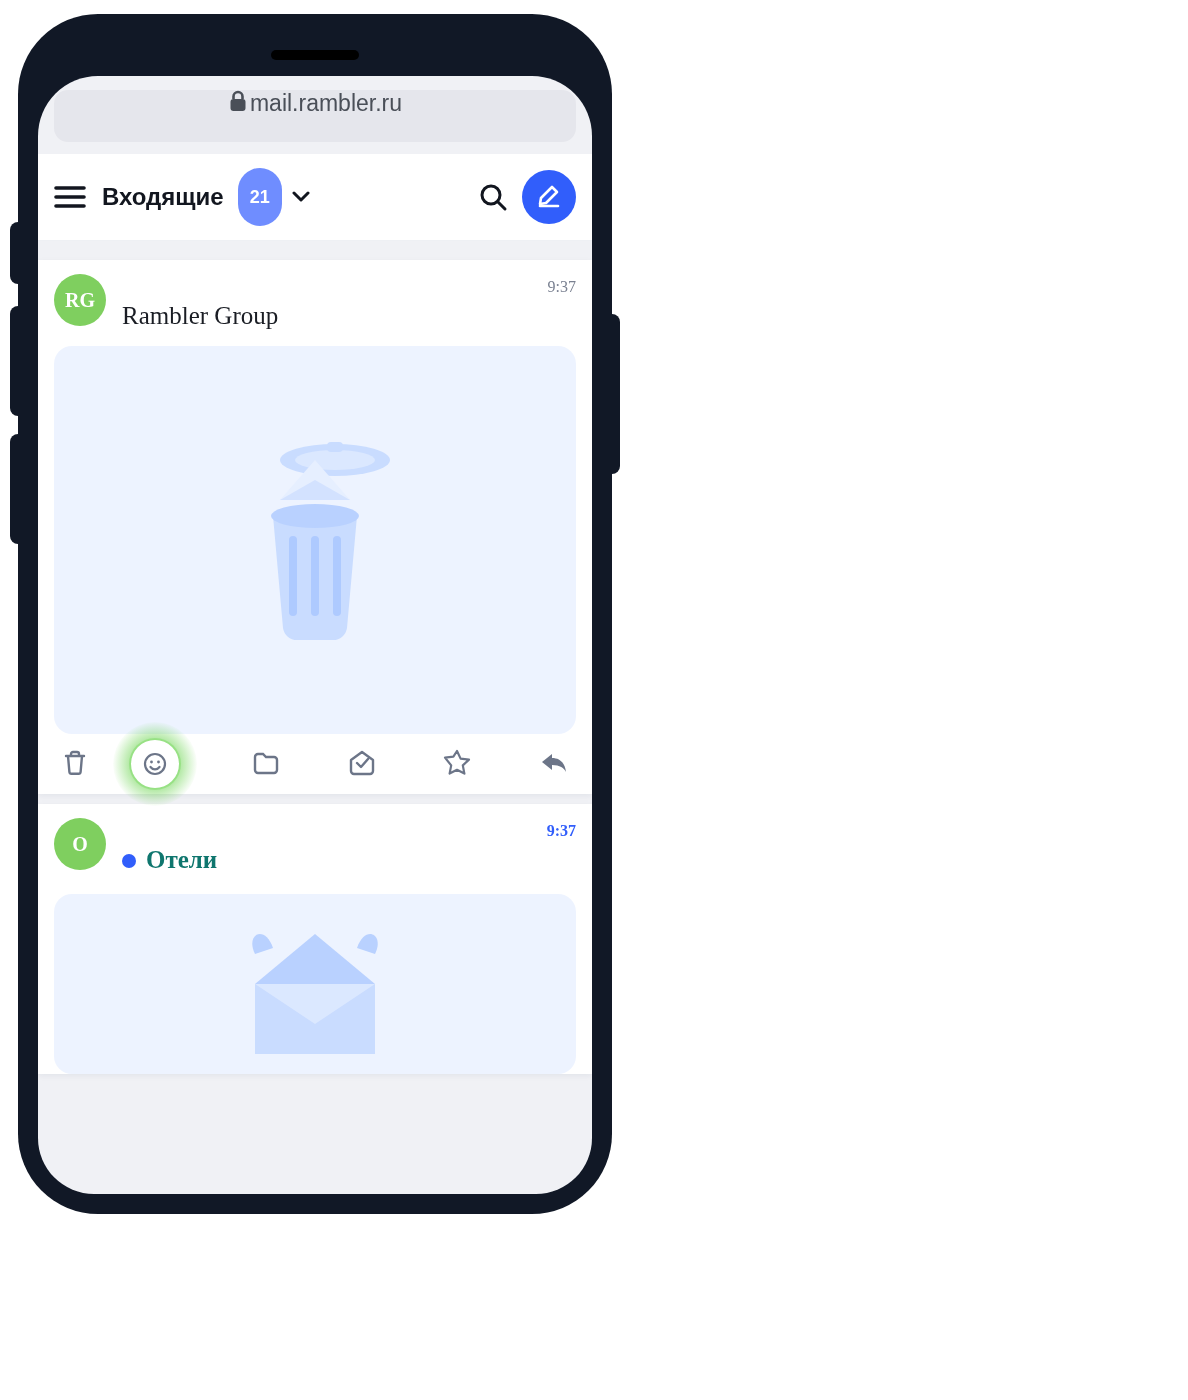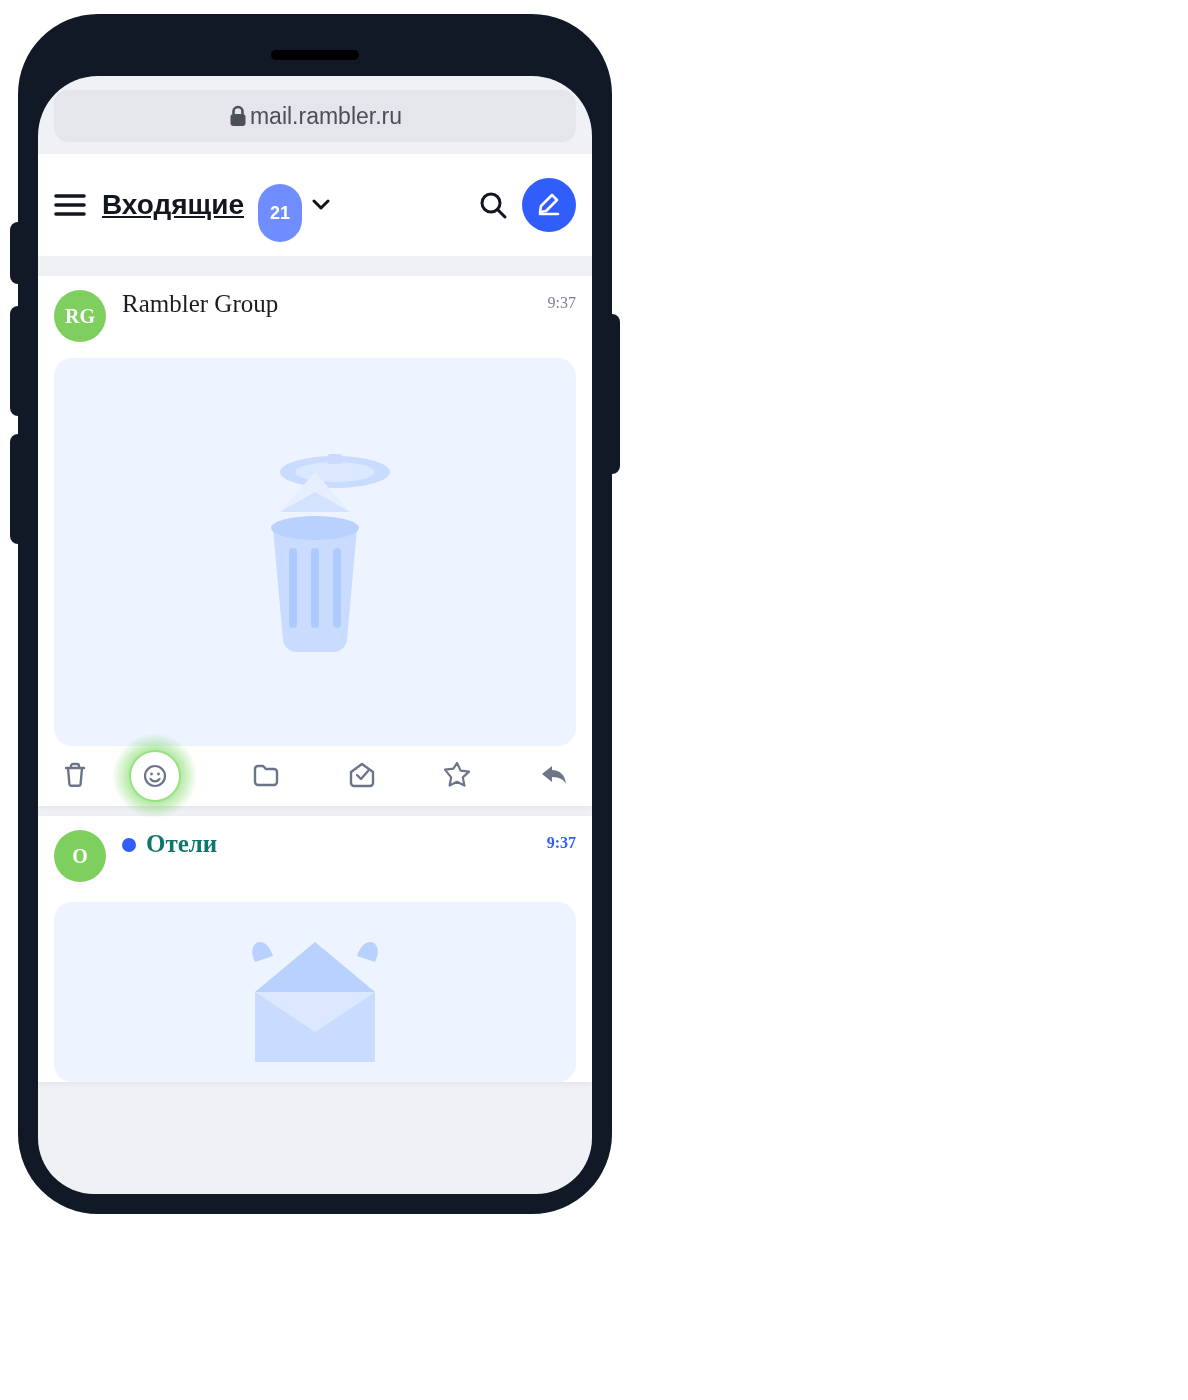--- a/index.html
+++ b/index.html
@@ -23,34 +23,34 @@
 
   .screen {
     position: absolute; left: 20px; right: 20px; top: 62px; bottom: 20px;
     background: #f0f1f5; border-radius: 60px 60px 56px 56px; overflow: hidden;
   }
 
   
   .urlbar-wrap { padding: 14px 16px 12px; }
   .urlbar {
     height: 52px; background: #e5e6ec; border-radius: 14px;
-    display: flex; align-items: center; justify-content: center; gap: 2px;
+    display: flex; align-items: flex-start; justify-content: center; gap: 2px;
     color: #4a4f58; font-size: 23px; font-weight: 500;
   }
 
   
   .header {
     background: #ffffff; display: flex; align-items: center; gap: 14px;
     padding: 14px 16px 14px 16px; border-bottom: 1px solid #eef0f4;
   }
   .hamburger { width: 34px; }
-  .folder-title { font-size: 28px; font-weight: 800; color: #12161f; text-decoration: underline; }
+  .folder-title { font-size: 24px; font-weight: 800; color: #12161f; }
   .badge {
     background: #6f8dff; color: #fff; font-size: 18px; font-weight: 600;
-    border-radius: 999px; padding: 20px 12px; line-height: 1; margin-top: 16px;
+    border-radius: 999px; padding: 20px 12px; line-height: 1;
   }
   .chev { width: 22px; margin-left: -4px; }
   .hspacer { flex: 1; }
   .compose {
     width: 54px; height: 54px; border-radius: 50%; background: #315efb;
     display: flex; align-items: center; justify-content: center;
   }
 
   
   .list { padding: 19px 0 0; font-family: Liberation Serif, serif; }
@@ -61,21 +61,21 @@
   .avatar { width: 52px; height: 52px; border-radius: 50%; display: flex; align-items: center; justify-content: center; color: #fff; font-weight: 700; font-size: 20px; flex-shrink: 0; }
   .avatar.green { background: #7fcf5f; }
   .sender-row { display: flex; align-items: baseline; gap: 10px; }
   .dot-unread { width: 14px; height: 14px; background: #315efb; border-radius: 50%; display: inline-block; }
   .sender { font-size: 25px; font-weight: 500; color: #1a1d24; }
   .sender.unread { color: #0f766e; font-weight: 700; }
   .time { margin-left: auto; color: #7a8191; font-size: 16px; padding-top: 4px; }
   .time.unread { color: #315efb; font-weight: 700; }
   .subject { font-size: 22px; color: #2a2e38; margin-top: 4px; }
   .subject.unread { font-weight: 700; color: #12161f; }
-  .meta-col { flex: 1; min-width: 0; }
+  .meta-col { flex: 1; min-width: 0; margin-top: 28px; }
 
   .preview {
     margin: 4px 16px 0; height: 388px; background: #edf3ff;
     border-radius: 18px; display: flex; align-items: center; justify-content: center;
   }
   .preview svg { width: 180px; }
   .preview.short { height: 180px; margin-top: 8px; }
 
   
   .actions {

